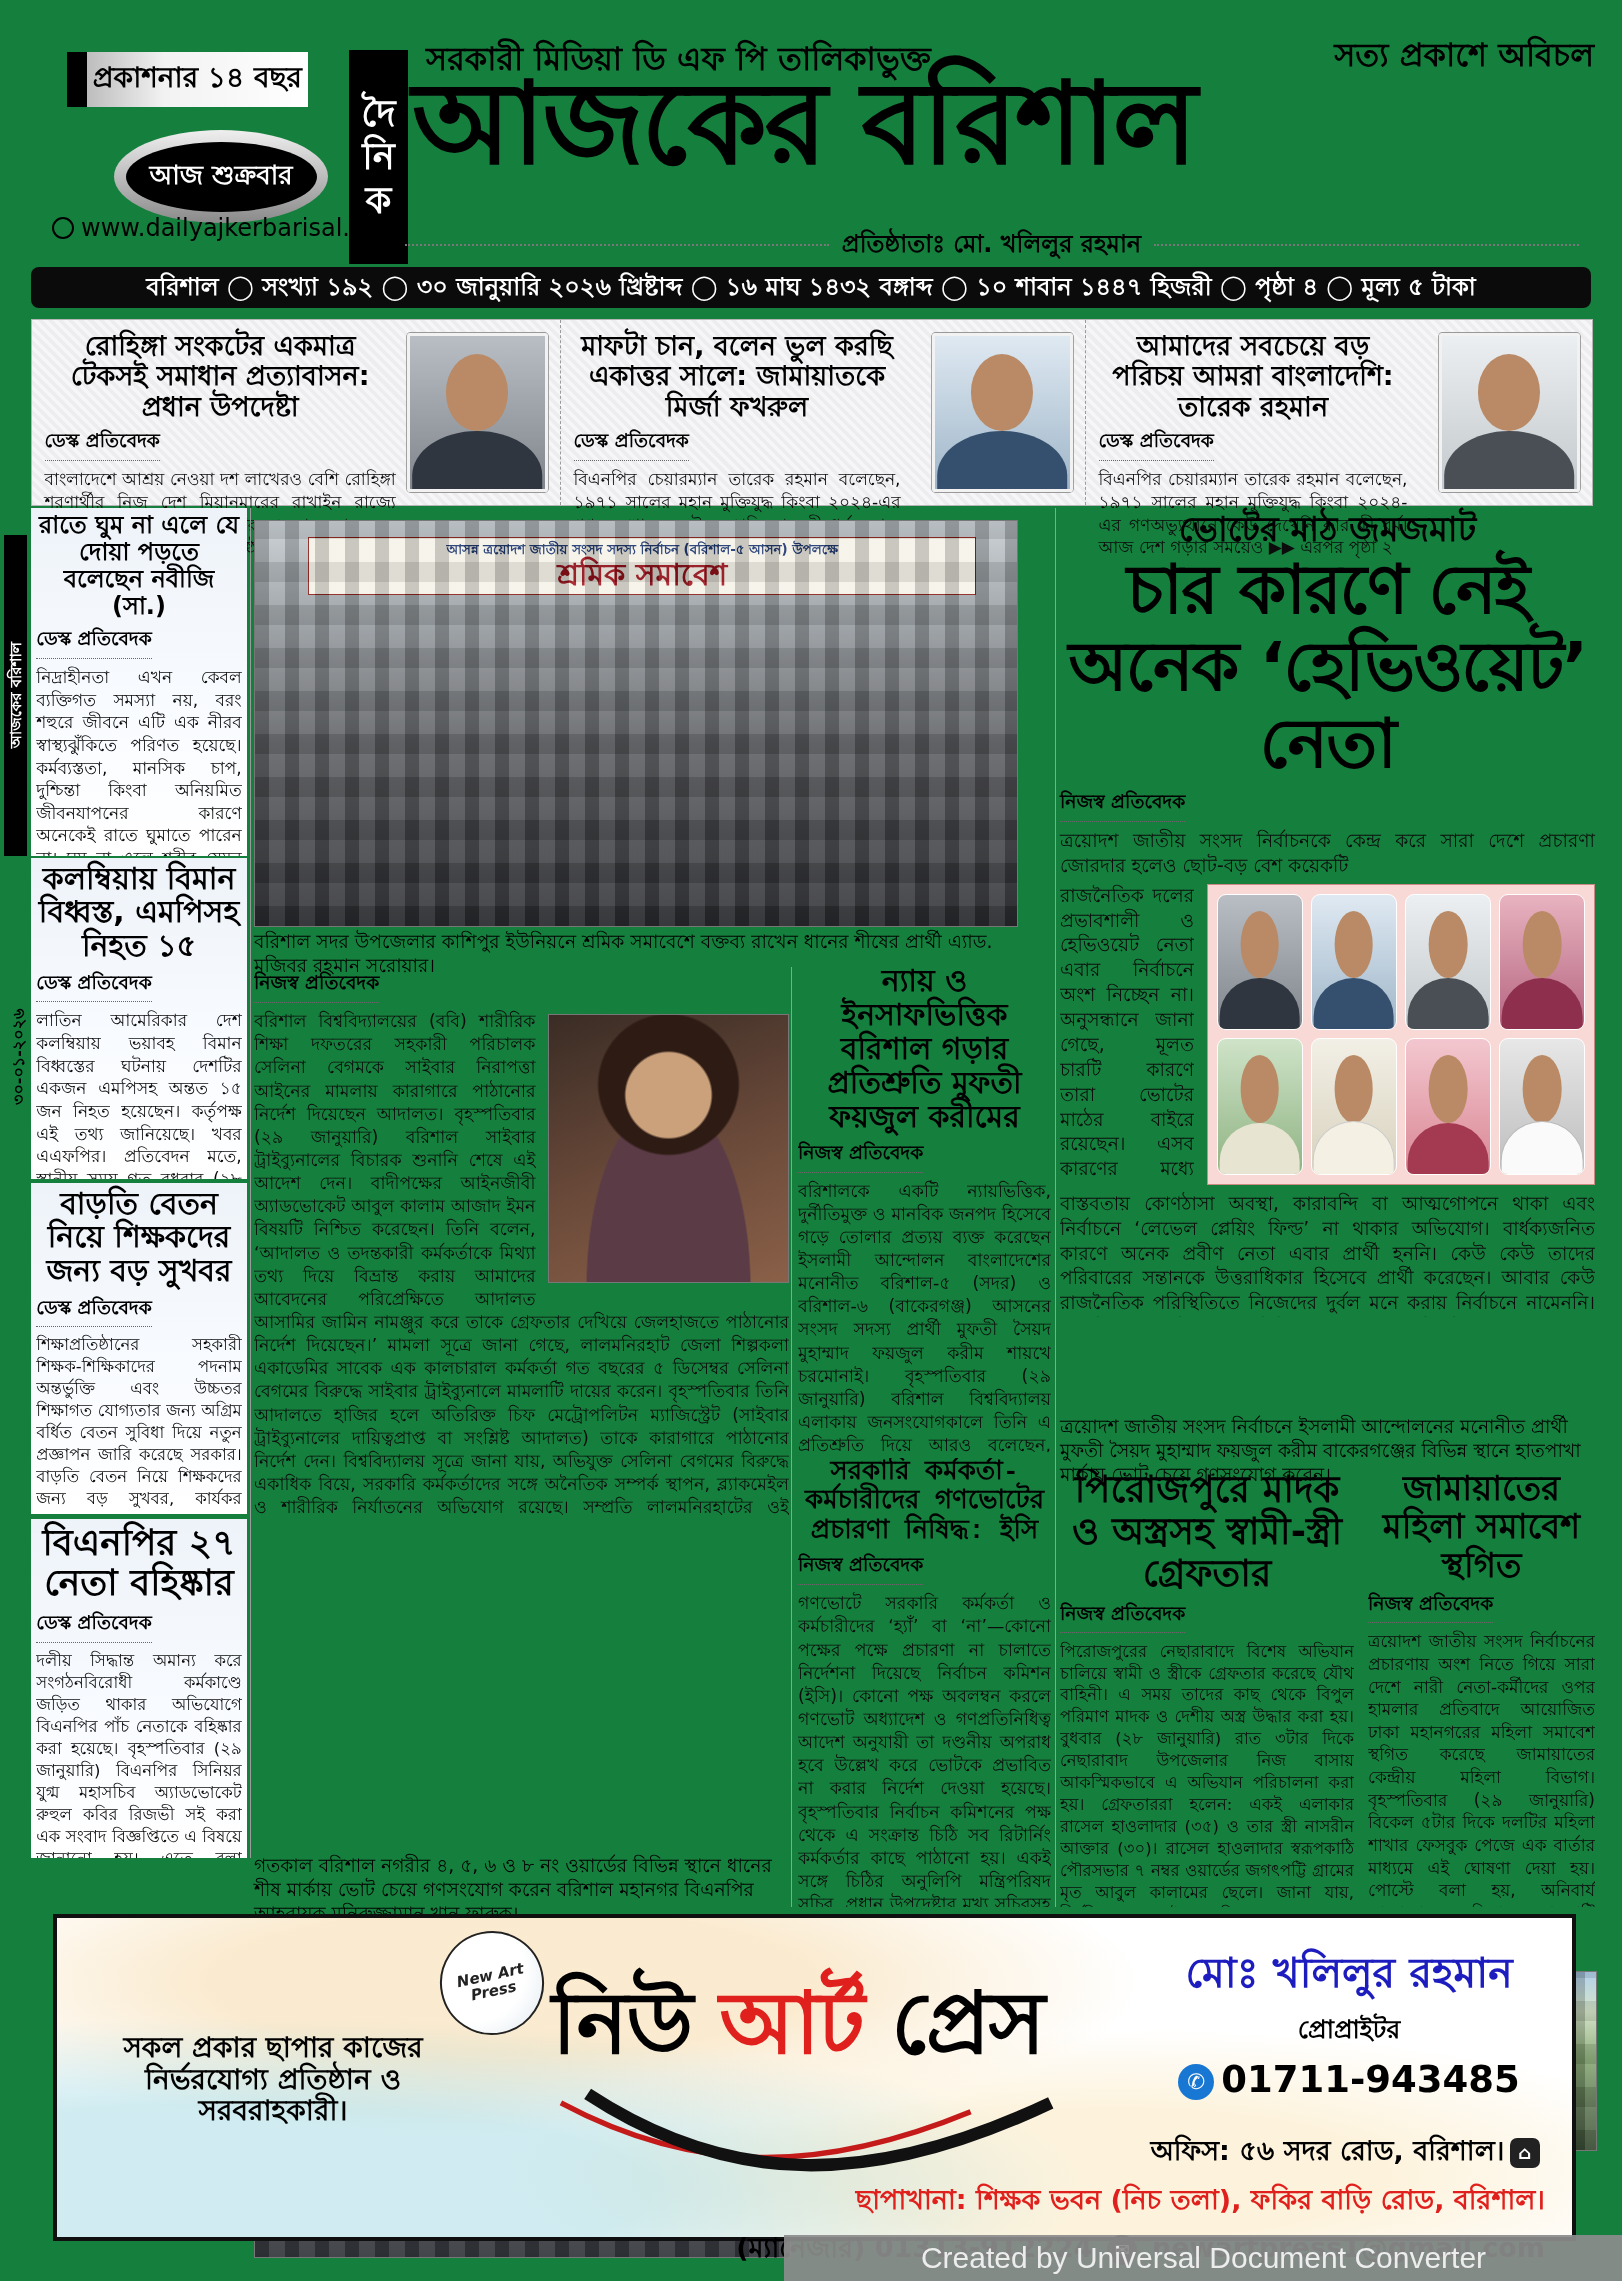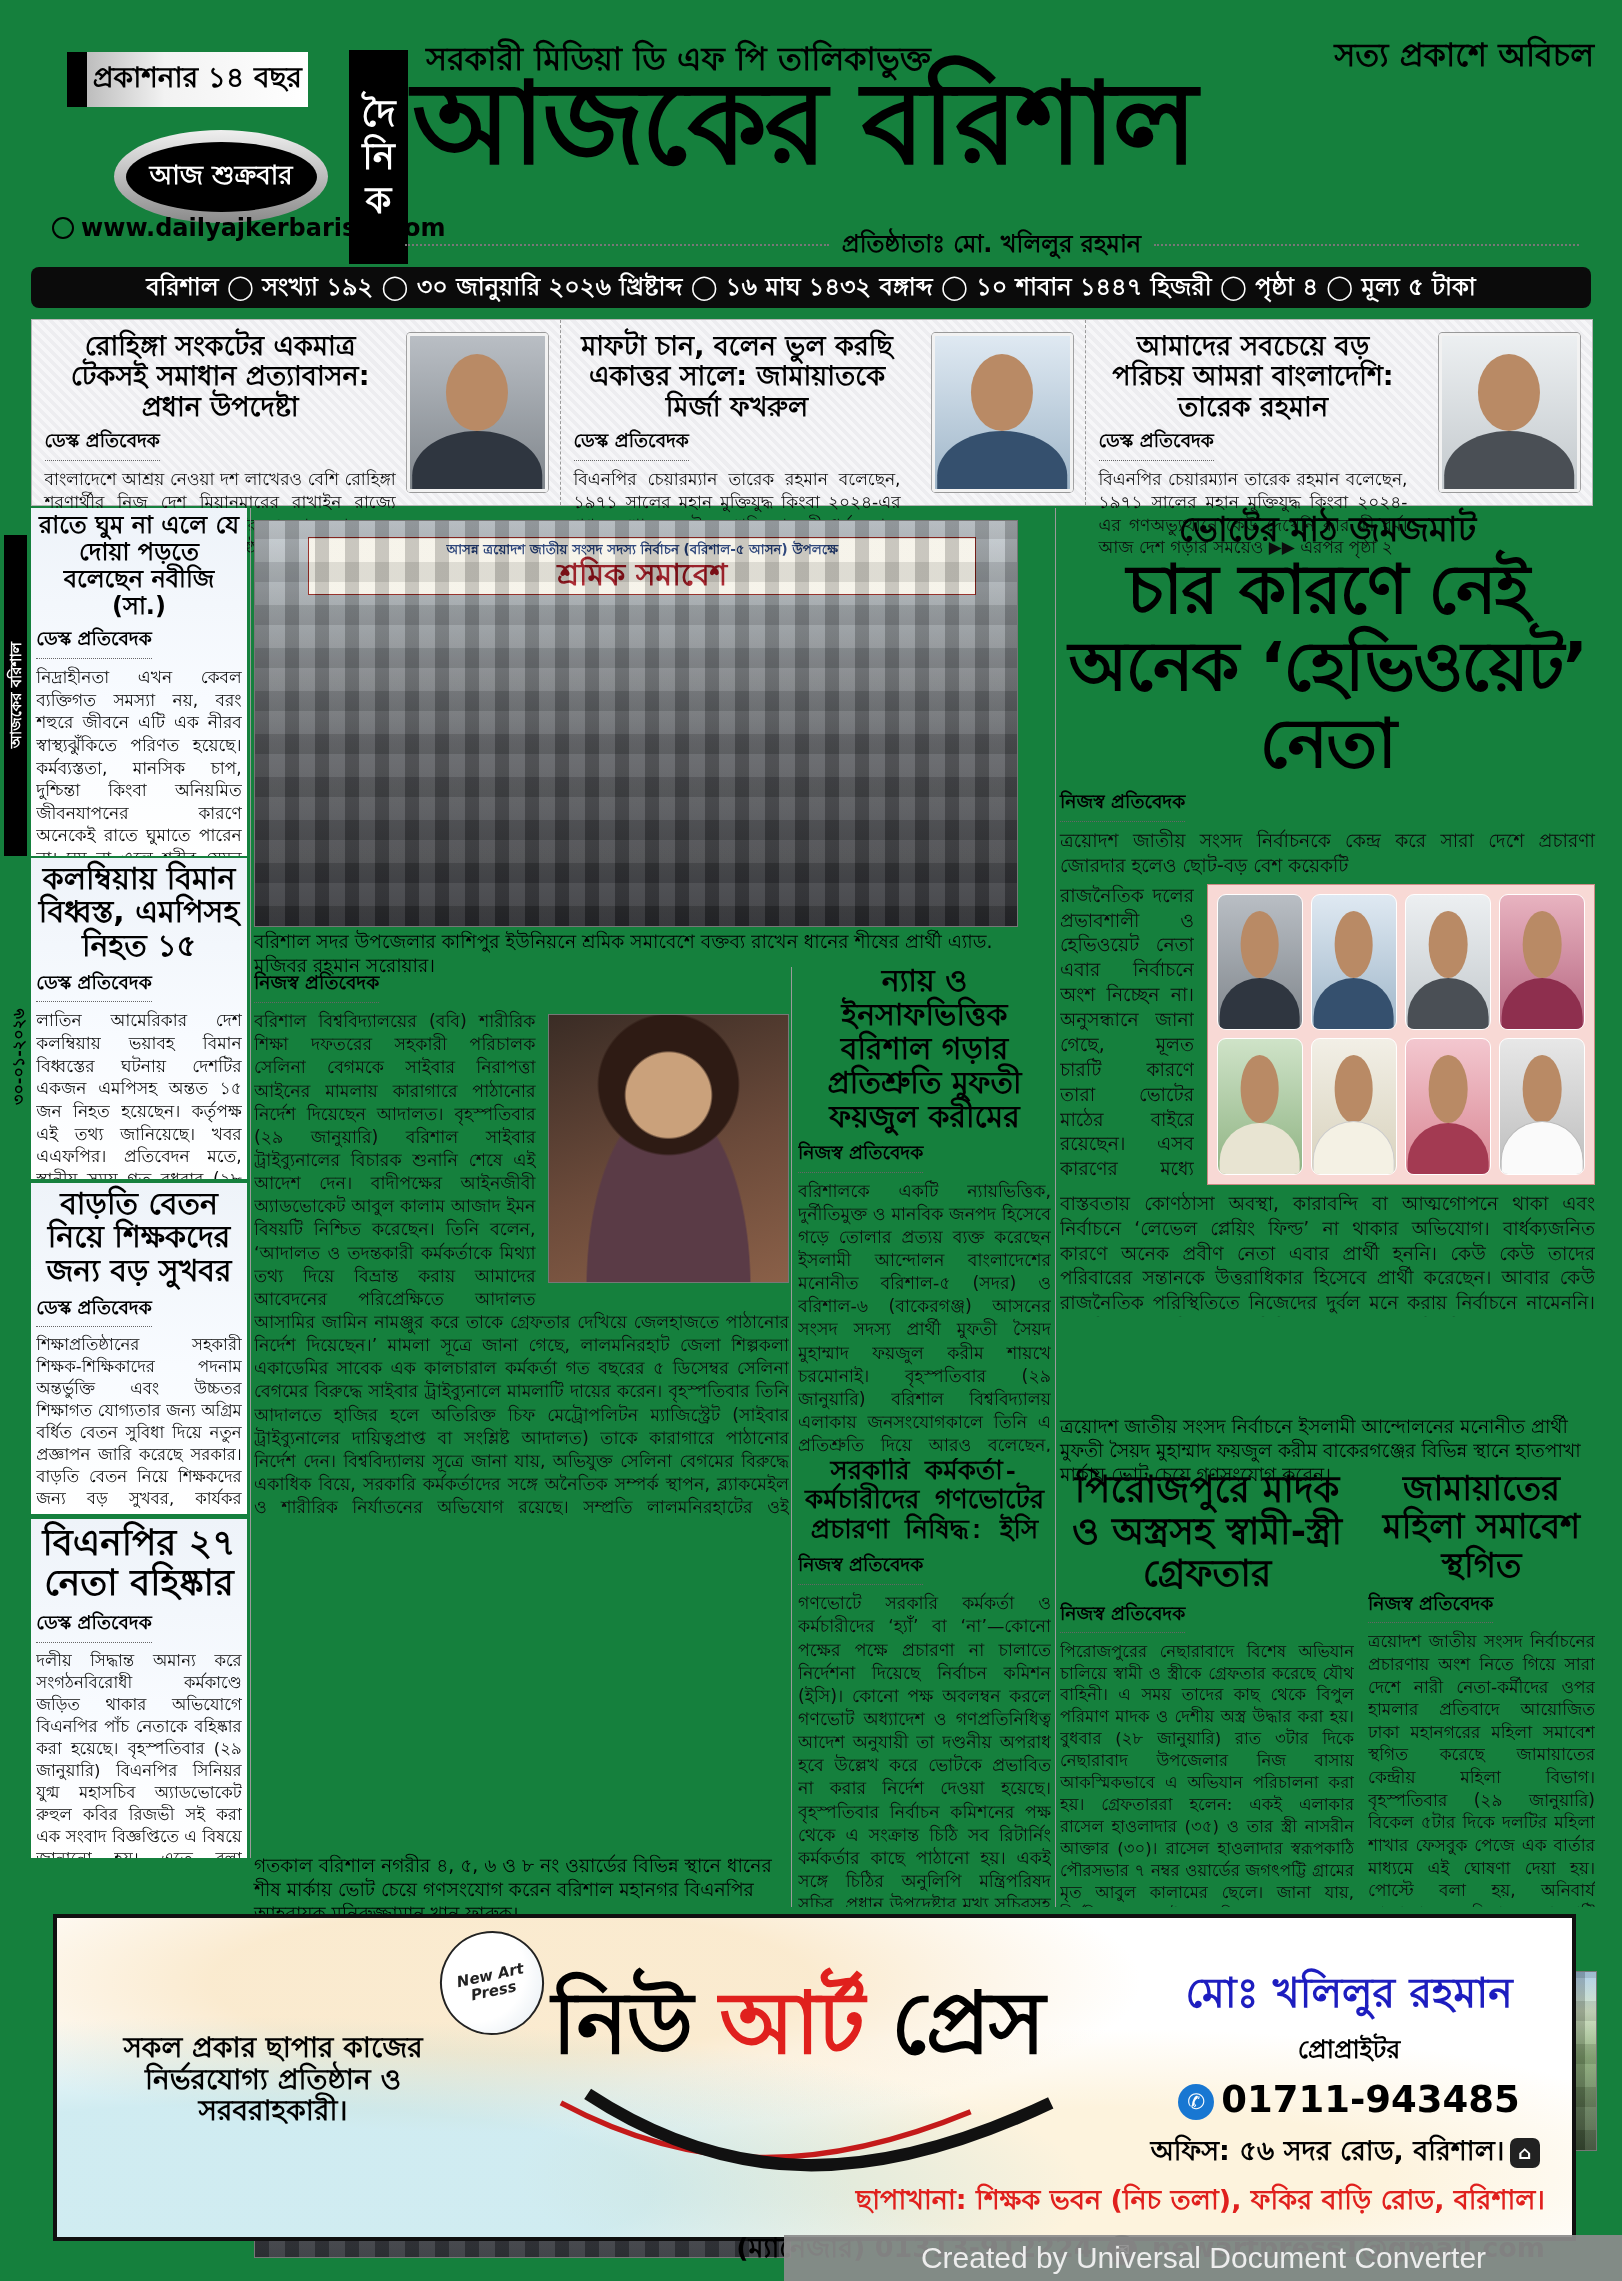--- a/index.html
+++ b/index.html
@@ -95,21 +95,21 @@
 ক</div>
 
   <div class="abs" style="left:426px;top:34px;width:766px;font-size:32px;font-weight:bold;">সরকারী মিডিয়া ডি এফ পি তালিকাভুক্ত</div>
 
   <div class="abs" style="left:1255px;top:30px;width:339px;font-size:32px;font-weight:bold;text-align:right;">সত্য প্রকাশে অবিচল</div>
 
   <div class="abs" style="left:412px;top:64px;width:802px;font-size:114px;font-weight:900;line-height:1.05;letter-spacing:-2.7px;white-space:nowrap;">আজকের বরিশাল</div>
 
   <div class="abs" style="left:52px;top:214px;display:flex;align-items:center;gap:7.1px;">
     <span style="width:18px;height:18px;border:2.7px solid #000;border-radius:50%;display:inline-block;"></span>
-    <span style="font-size:24px;font-weight:bold;">www.dailyajkerbarisal.com</span>
+    <span style="font-size:24px;font-weight:normal;">www.dailyajkerbarisal.com</span>
   </div>
 
   <div class="abs" style="left:392px;top:225px;width:1199px;display:flex;align-items:center;">
     <div class="dotline"></div>
     <div style="font-size:24px;font-weight:bold;white-space:nowrap;">প্রতিষ্ঠাতাঃ মো. খলিলুর রহমান</div>
     <div class="dotline"></div>
   </div>
 
   <div class="abs datebar" style="left:31px;top:267px;width:1560px;height:41px;">বরিশাল ◯ সংখ্যা ১৯২ ◯ ৩০ জানুয়ারি ২০২৬ খ্রিষ্টাব্দ ◯ ১৬ মাঘ ১৪৩২ বঙ্গাব্দ ◯ ১০ শাবান ১৪৪৭ হিজরী ◯ পৃষ্ঠা ৪ ◯ মূল্য ৫ টাকা</div>
 
@@ -254,21 +254,21 @@
     <div class="abs" style="left:495px;top:62px;width:588px;">
       <div class="adtitle" style="font-size:86px;">
         <span>নিউ </span><span class="red">আর্ট</span><span> প্রেস</span>
       </div>
       <svg class="swoosh" viewBox="0 0 640 120">
         <path d="M10 30 C 160 110, 300 110, 470 40" stroke="#c41a1a" stroke-width="6" fill="none"></path>
         <path d="M40 20 C 200 125, 360 125, 560 30" stroke="#111" stroke-width="14" fill="none"></path>
       </svg>
     </div>
 
-    <div class="abs" style="left:1096px;top:23px;width:392px;text-align:center;margin-top:20px;">
+    <div class="abs" style="left:1096px;top:23px;width:392px;text-align:center;">
       <div class="blue" style="font-size:41px;font-weight:900;">মোঃ খলিলুর রহমান</div>
       <div style="font-size:25px;font-weight:bold;">প্রোপ্রাইটর</div>
       <div style="font-size:37px;font-weight:bold;margin-top:5.3px;">
         <span class="iconcirc">✆</span><span>01711-943485</span>
       </div>
     </div>
 
     <div class="abs" style="left:552px;top:212px;width:936px;text-align:right;font-weight:bold;">
       <div style="font-size:27px;"><span>অফিস: ৫৬ সদর রোড, বরিশাল।</span><span class="icondark">⌂</span></div>
       <div class="red" style="font-size:27px;margin-top:3.6px;">ছাপাখানা: শিক্ষক ভবন (নিচ তলা), ফকির বাড়ি রোড, বরিশাল।</div>

